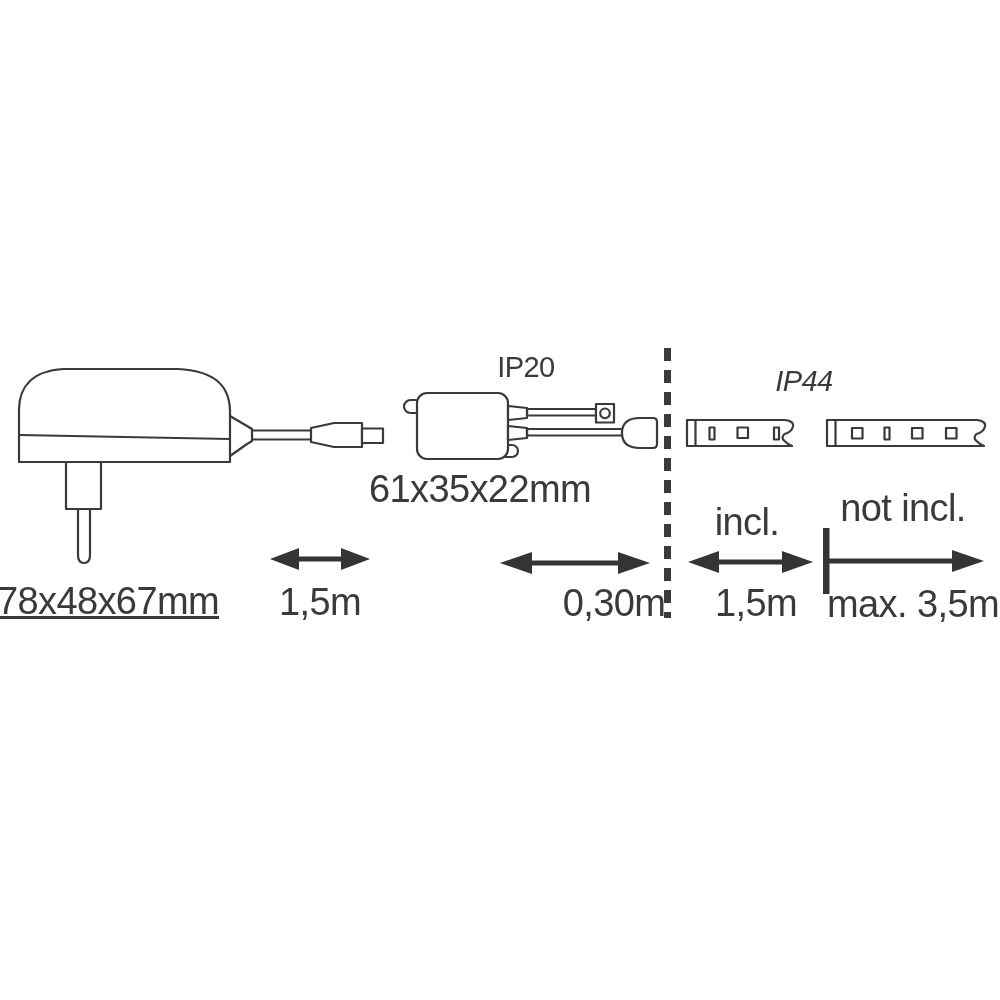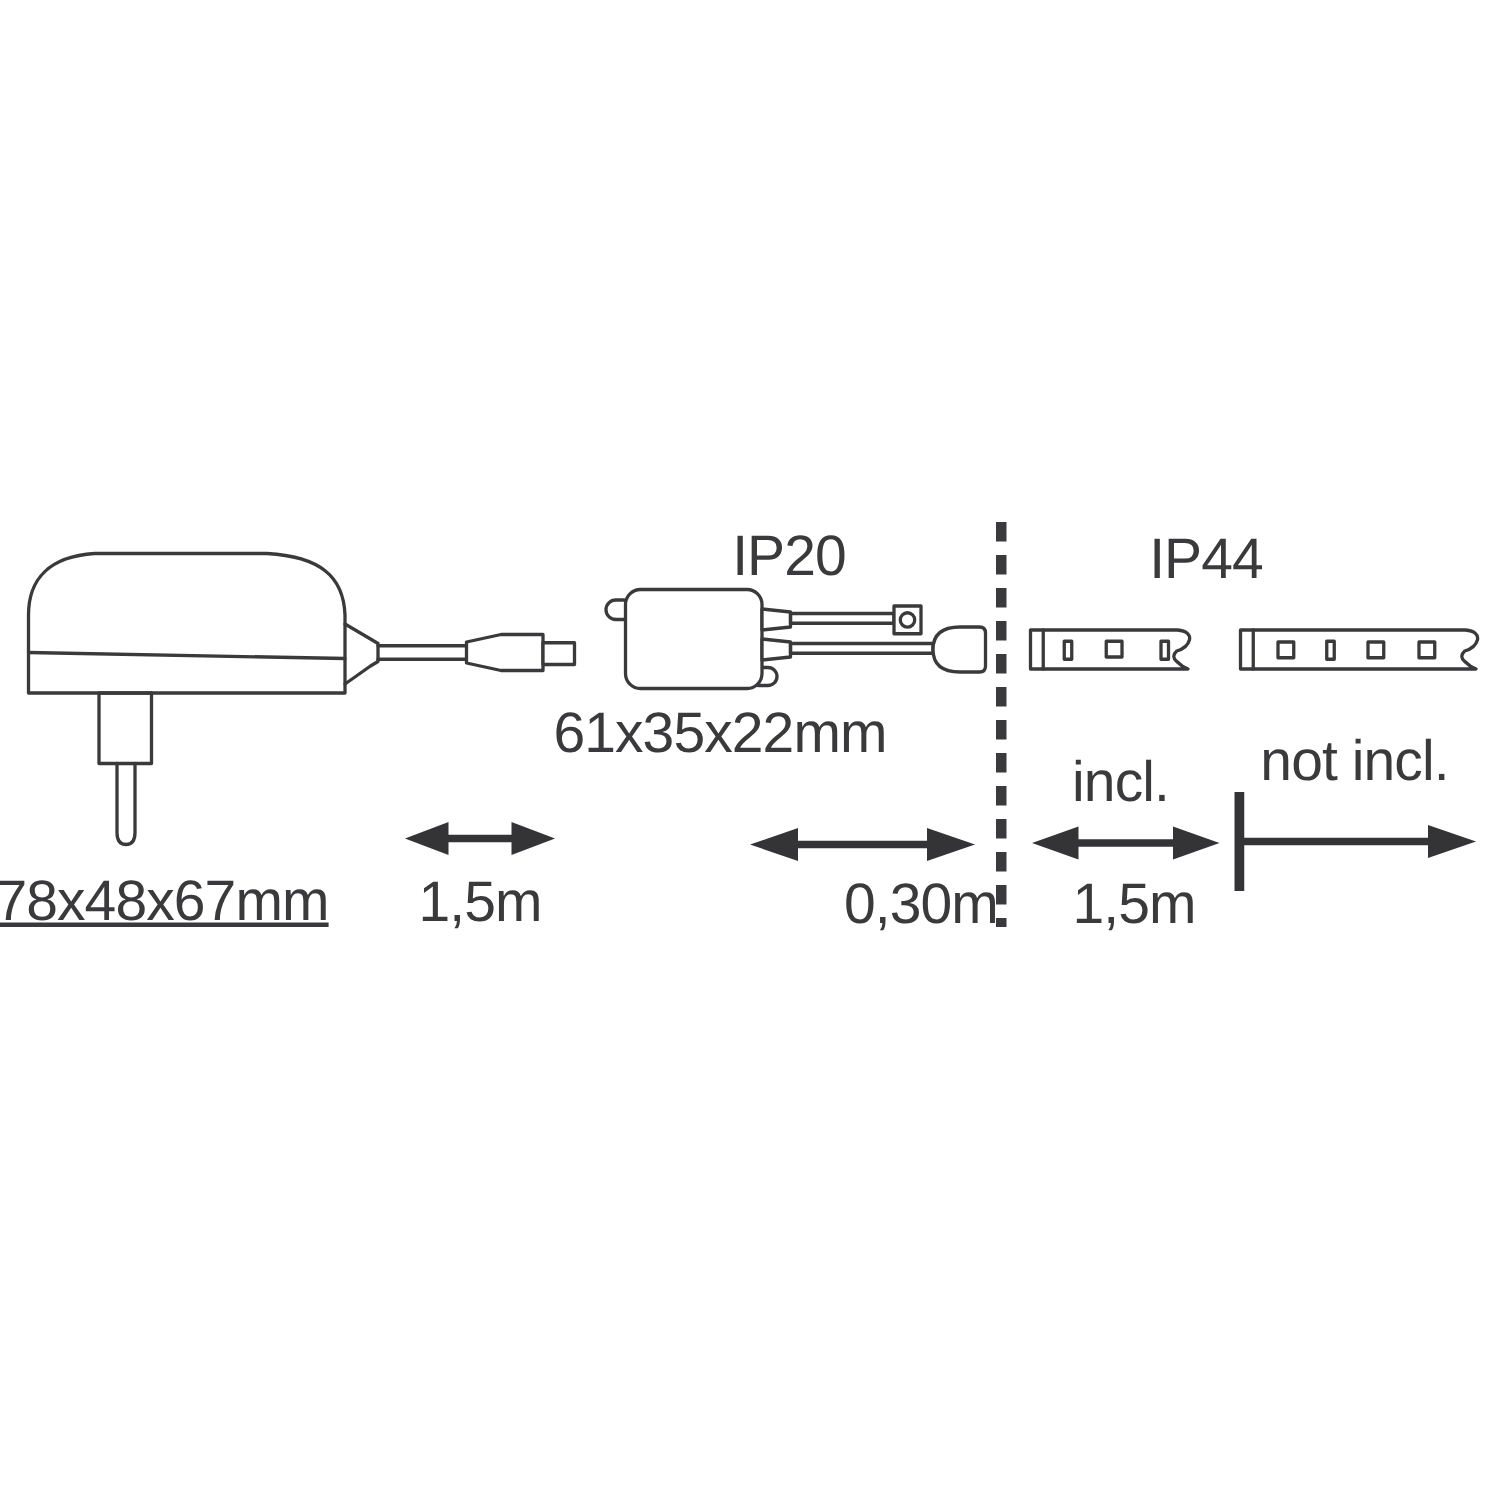--- a/index.html
+++ b/index.html
@@ -6,21 +6,21 @@
   .canvas{
     position:relative;width:1000px;height:1000px;background:#ffffff;
     font-family:"Liberation Sans","DejaVu Sans",sans-serif;overflow:hidden;
   }
   .art{position:absolute;left:0;top:0;}
   .lbl{
     position:absolute;transform:translateX(-50%);
     font-size:38px;line-height:1.05;color:#3a3a3c;
     letter-spacing:-0.6px;white-space:nowrap;text-align:center;
   }
-  .lbl.rating{font-size:38px;text-align:right;}
+  .lbl.rating{font-size:29px;text-align:right;}
 </style>
 </head>
 <body>
 
 <div class="canvas">
 
   <svg class="art" width="1000" height="1000" viewBox="0 0 1000 1000">
     <g fill="none" stroke="#3a3a3c" stroke-width="2.2" stroke-linejoin="round" stroke-linecap="round">
 
       <g>
@@ -90,30 +90,31 @@
       <g>
         <rect x="823" y="528" width="6.5" height="66"></rect>
         <rect x="829" y="558.5" width="126" height="5"></rect>
         <polygon points="984,561 952,550 952,572"></polygon>
       </g>
     </g>
   </svg>
 
   <div class="lbl rating" style="left:526px;top:352px;">IP20</div>
 
-  <div class="lbl rating" style="left:804px;top:354px;">IP44</div>
+  <div class="lbl rating" style="left:804px;top:366px;font-style:italic;">IP44</div>
 
   <div class="lbl" style="left:480px;top:470px;">61x35x22mm</div>
 
   <div class="lbl" style="left:108px;top:582px;text-decoration:underline;">78x48x67mm</div>
 
   <div class="lbl" style="left:320px;top:583px;">1,5m</div>
 
   <div class="lbl" style="left:578px;top:584px;margin-left:36px;">0,30m</div>
 
   <div class="lbl" style="left:747px;top:503px;">incl.</div>
 
   <div class="lbl" style="left:756px;top:584px;">1,5m</div>
 
 
   <div class="lbl" style="left:903px;top:489px;">not incl.</div>
 
+  <div class="lbl" style="left:913px;top:585px;">max. 3,5m</div>
 </div>
 
 </body></html>

